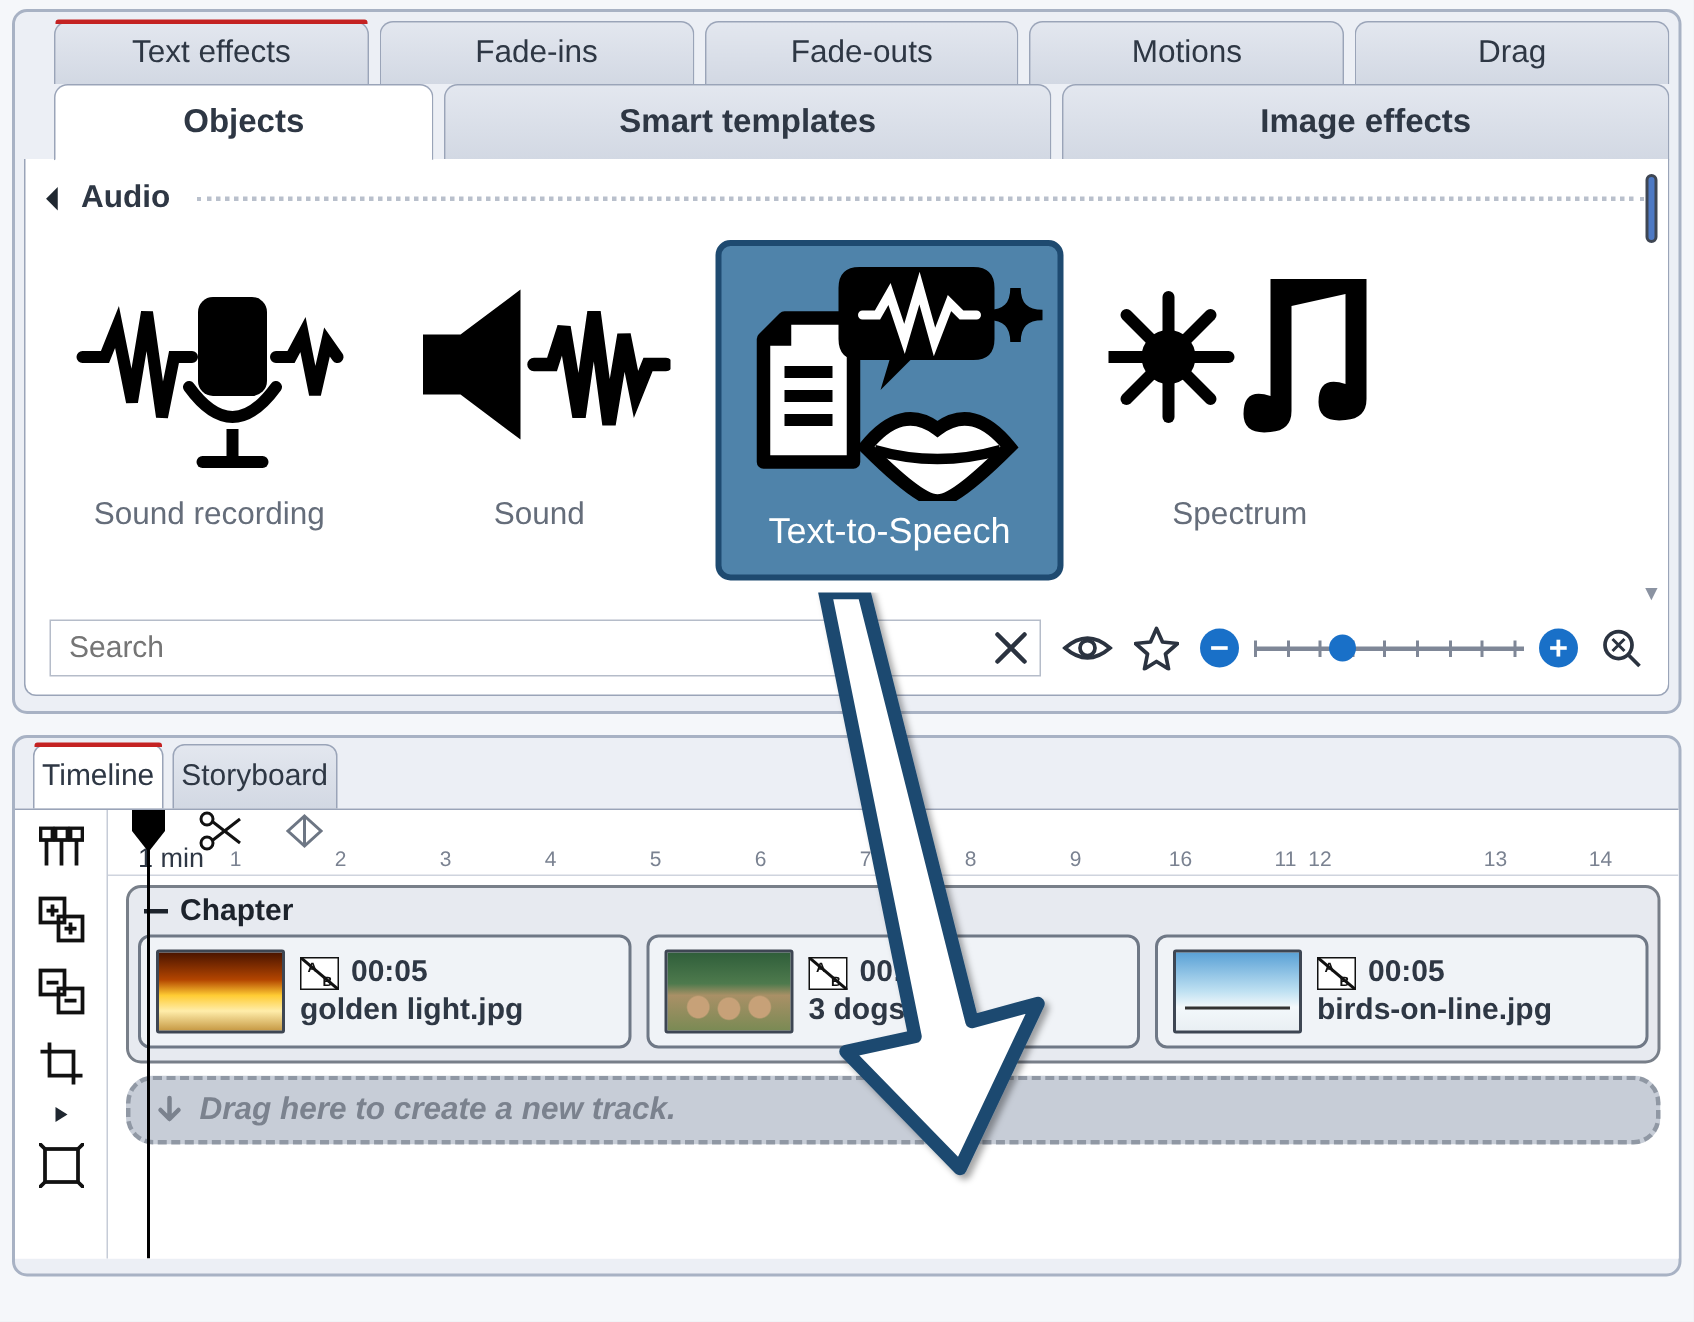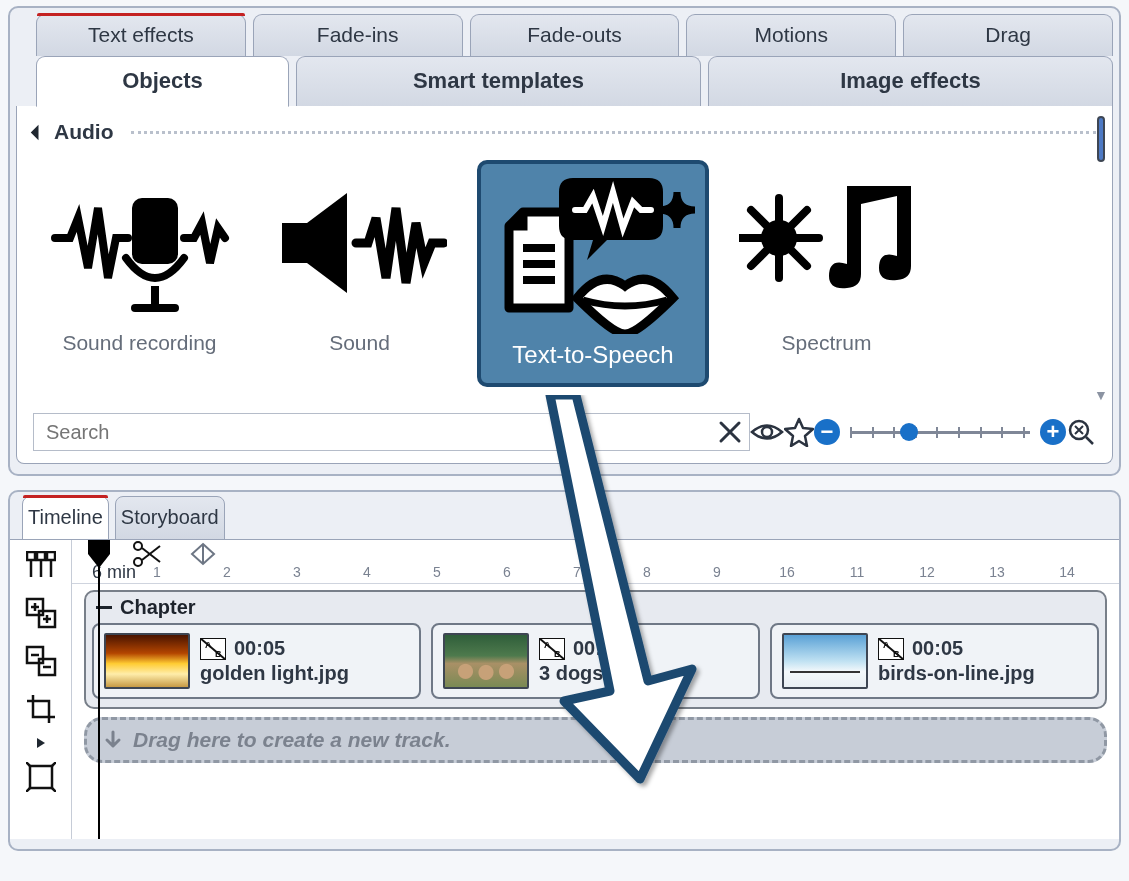--- a/index.html
+++ b/index.html
@@ -157,20 +157,21 @@
     background: var(--scroll-thumb);
     border-radius: 4px;
   }
   .vscroll .arrow {
     font-size: 14px; color: #8b93a2;
   }
 
   .search-row {
     display: flex;
     align-items: center;
+    gap: 14px;
     margin-top: 26px;
   }
   .search-box {
     flex: 1;
     display: flex;
     align-items: center;
     border: 1px solid #b5bcc9;
     background: #fff;
     height: 38px;
     padding: 0 6px 0 10px;
@@ -698,33 +699,33 @@
                 <line x1="10" y1="20" x2="28" y2="6"></line>
               </g>
             </svg>
         </span>
         <span class="diamond">
           <svg width="26" height="24" viewBox="0 0 26 24">
               <path d="M13 2 L24 12 L13 22 L2 12 Z" fill="#fff" stroke="#6d7684" stroke-width="2"></path>
               <line x1="13" y1="2" x2="13" y2="22" stroke="#6d7684" stroke-width="2"></line>
             </svg>
         </span>
-        <span class="min-label">6 min</span>
+        <span class="min-label">1 min</span>
         <span class="tick" style="left:85px">1</span>
         <span class="tick" style="left:155px">2</span>
         <span class="tick" style="left:225px">3</span>
         <span class="tick" style="left:295px">4</span>
         <span class="tick" style="left:365px">5</span>
         <span class="tick" style="left:435px">6</span>
         <span class="tick" style="left:505px">7</span>
         <span class="tick" style="left:575px">8</span>
         <span class="tick" style="left:645px">9</span>
         <span class="tick" style="left:715px">16</span>
         <span class="tick" style="left:785px">11</span>
-        <span class="tick" style="left:855px">12</span>
+        <span class="tick" style="left:808px">12</span>
         <span class="tick" style="left:925px">13</span>
         <span class="tick" style="left:995px">14</span>
       </div>
 
       <div class="chapter-block">
         <div class="chapter-head">
           <span class="dash"></span>
           <span>Chapter</span>
         </div>
         <div class="clips">

